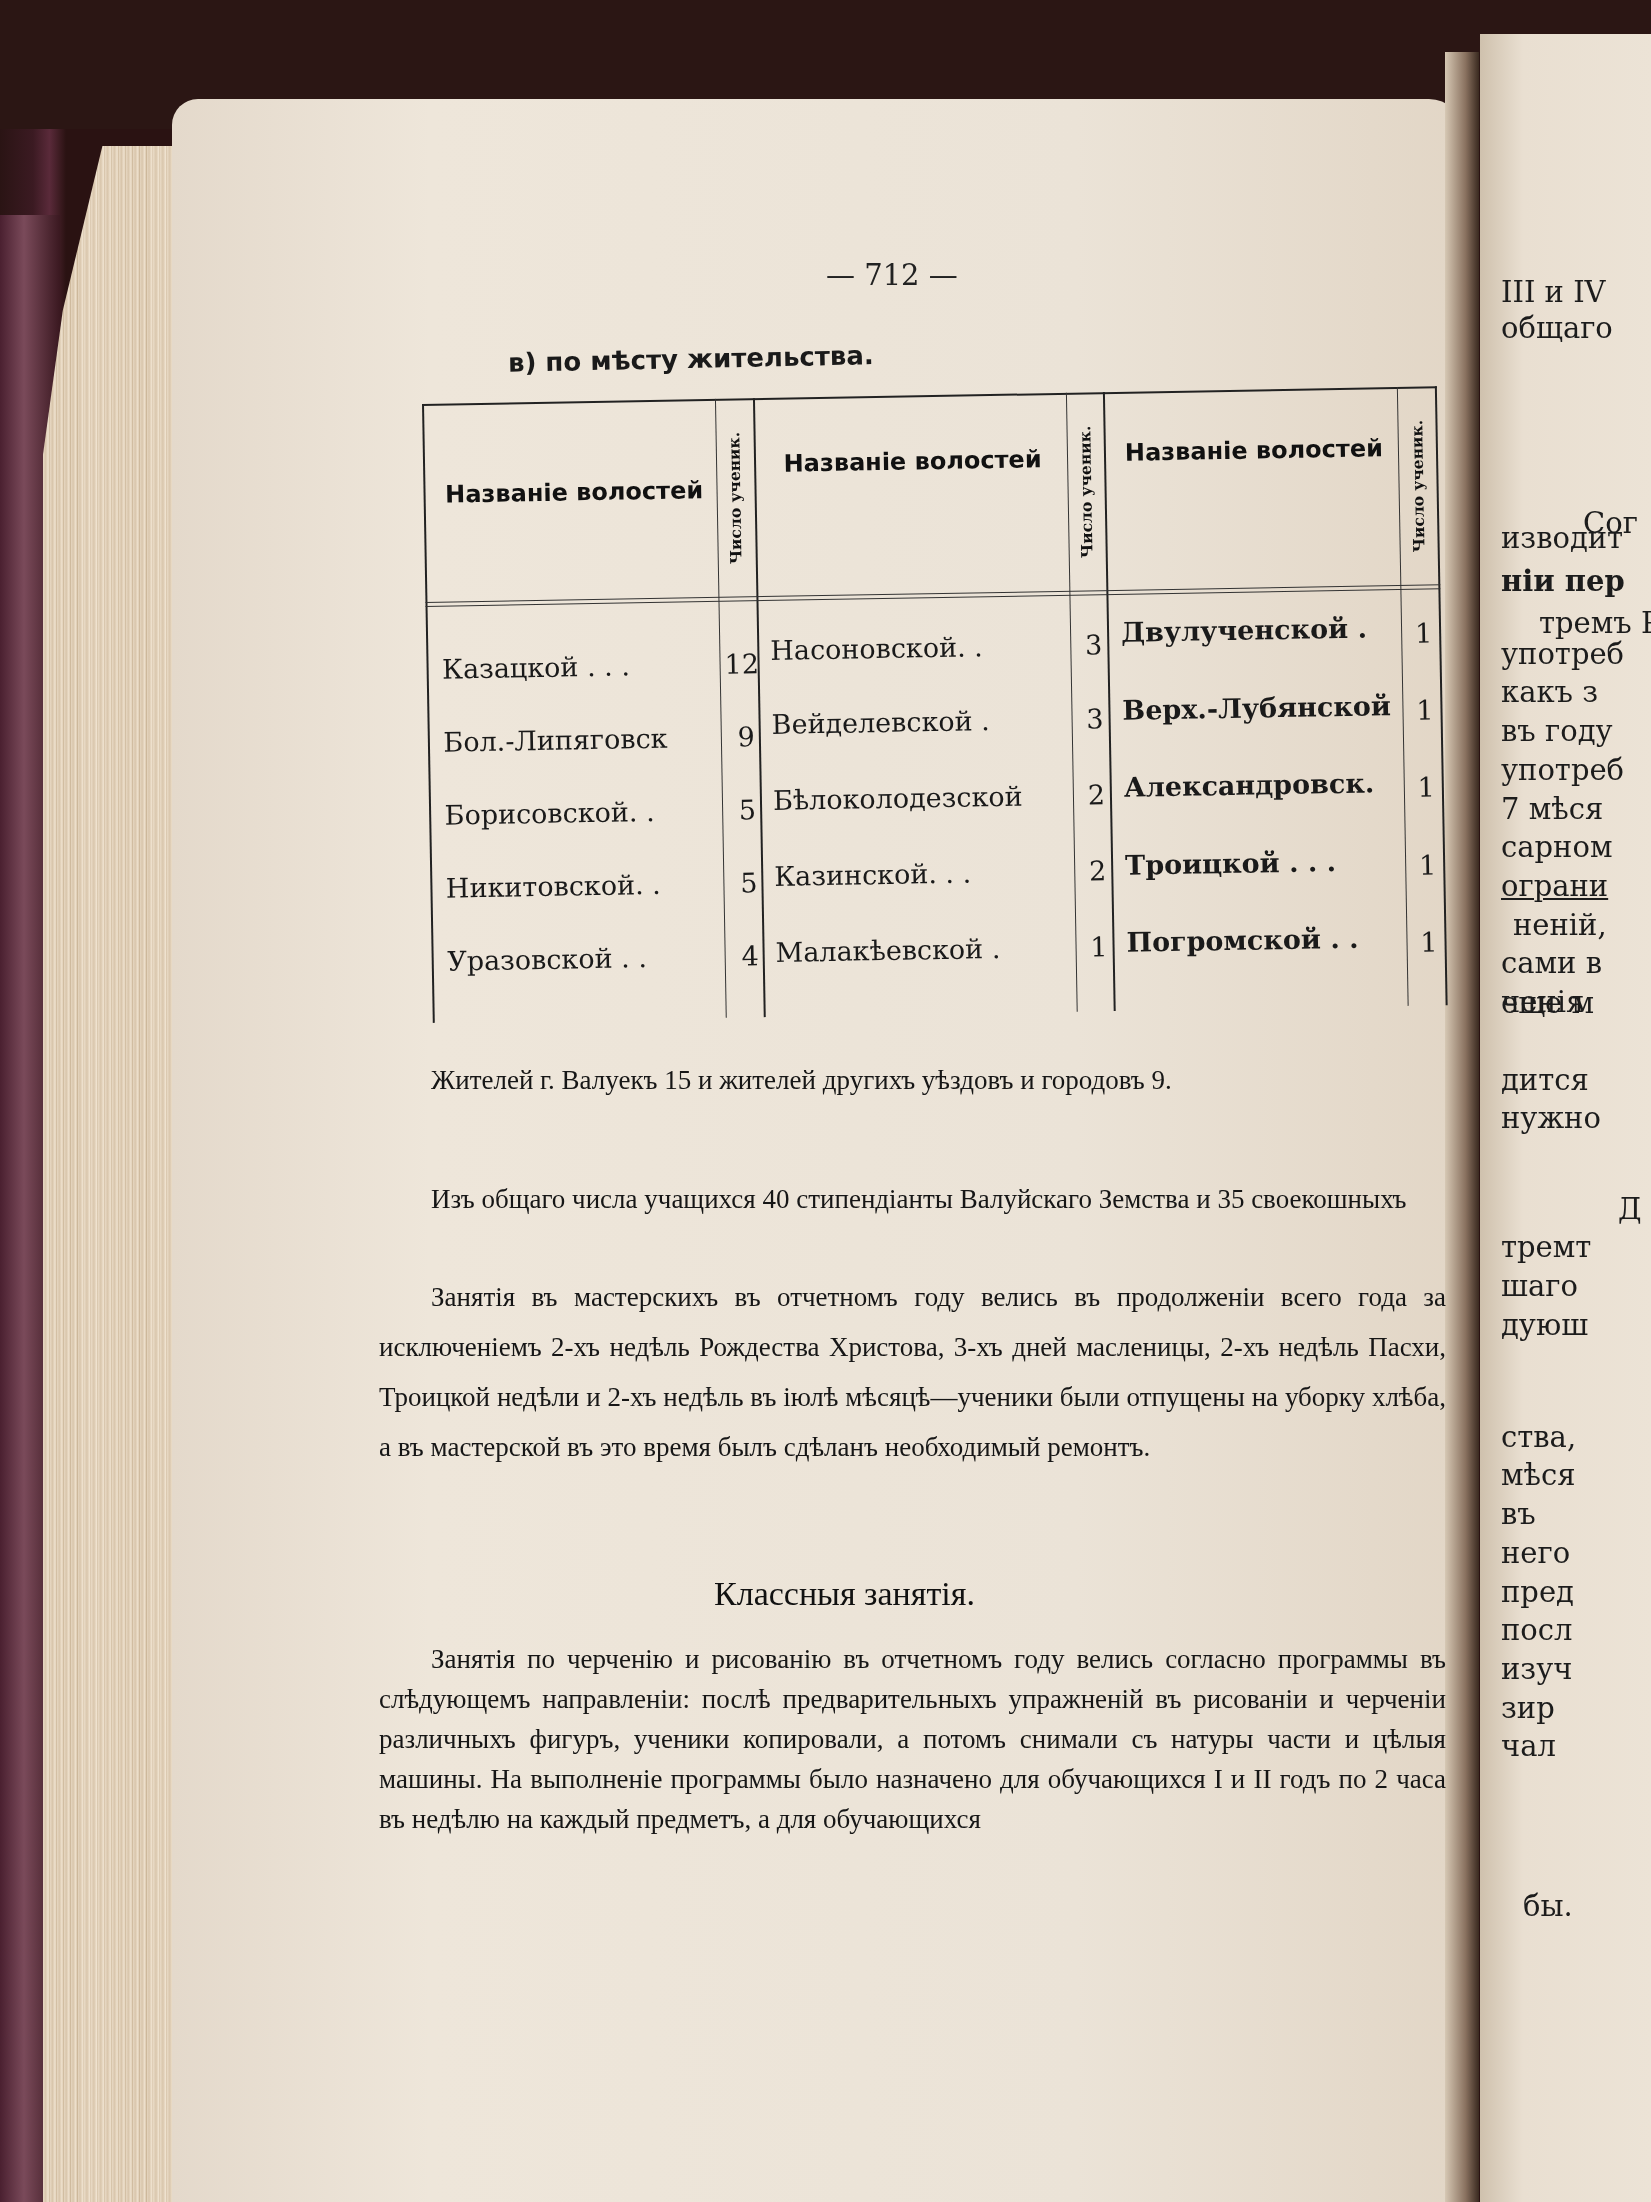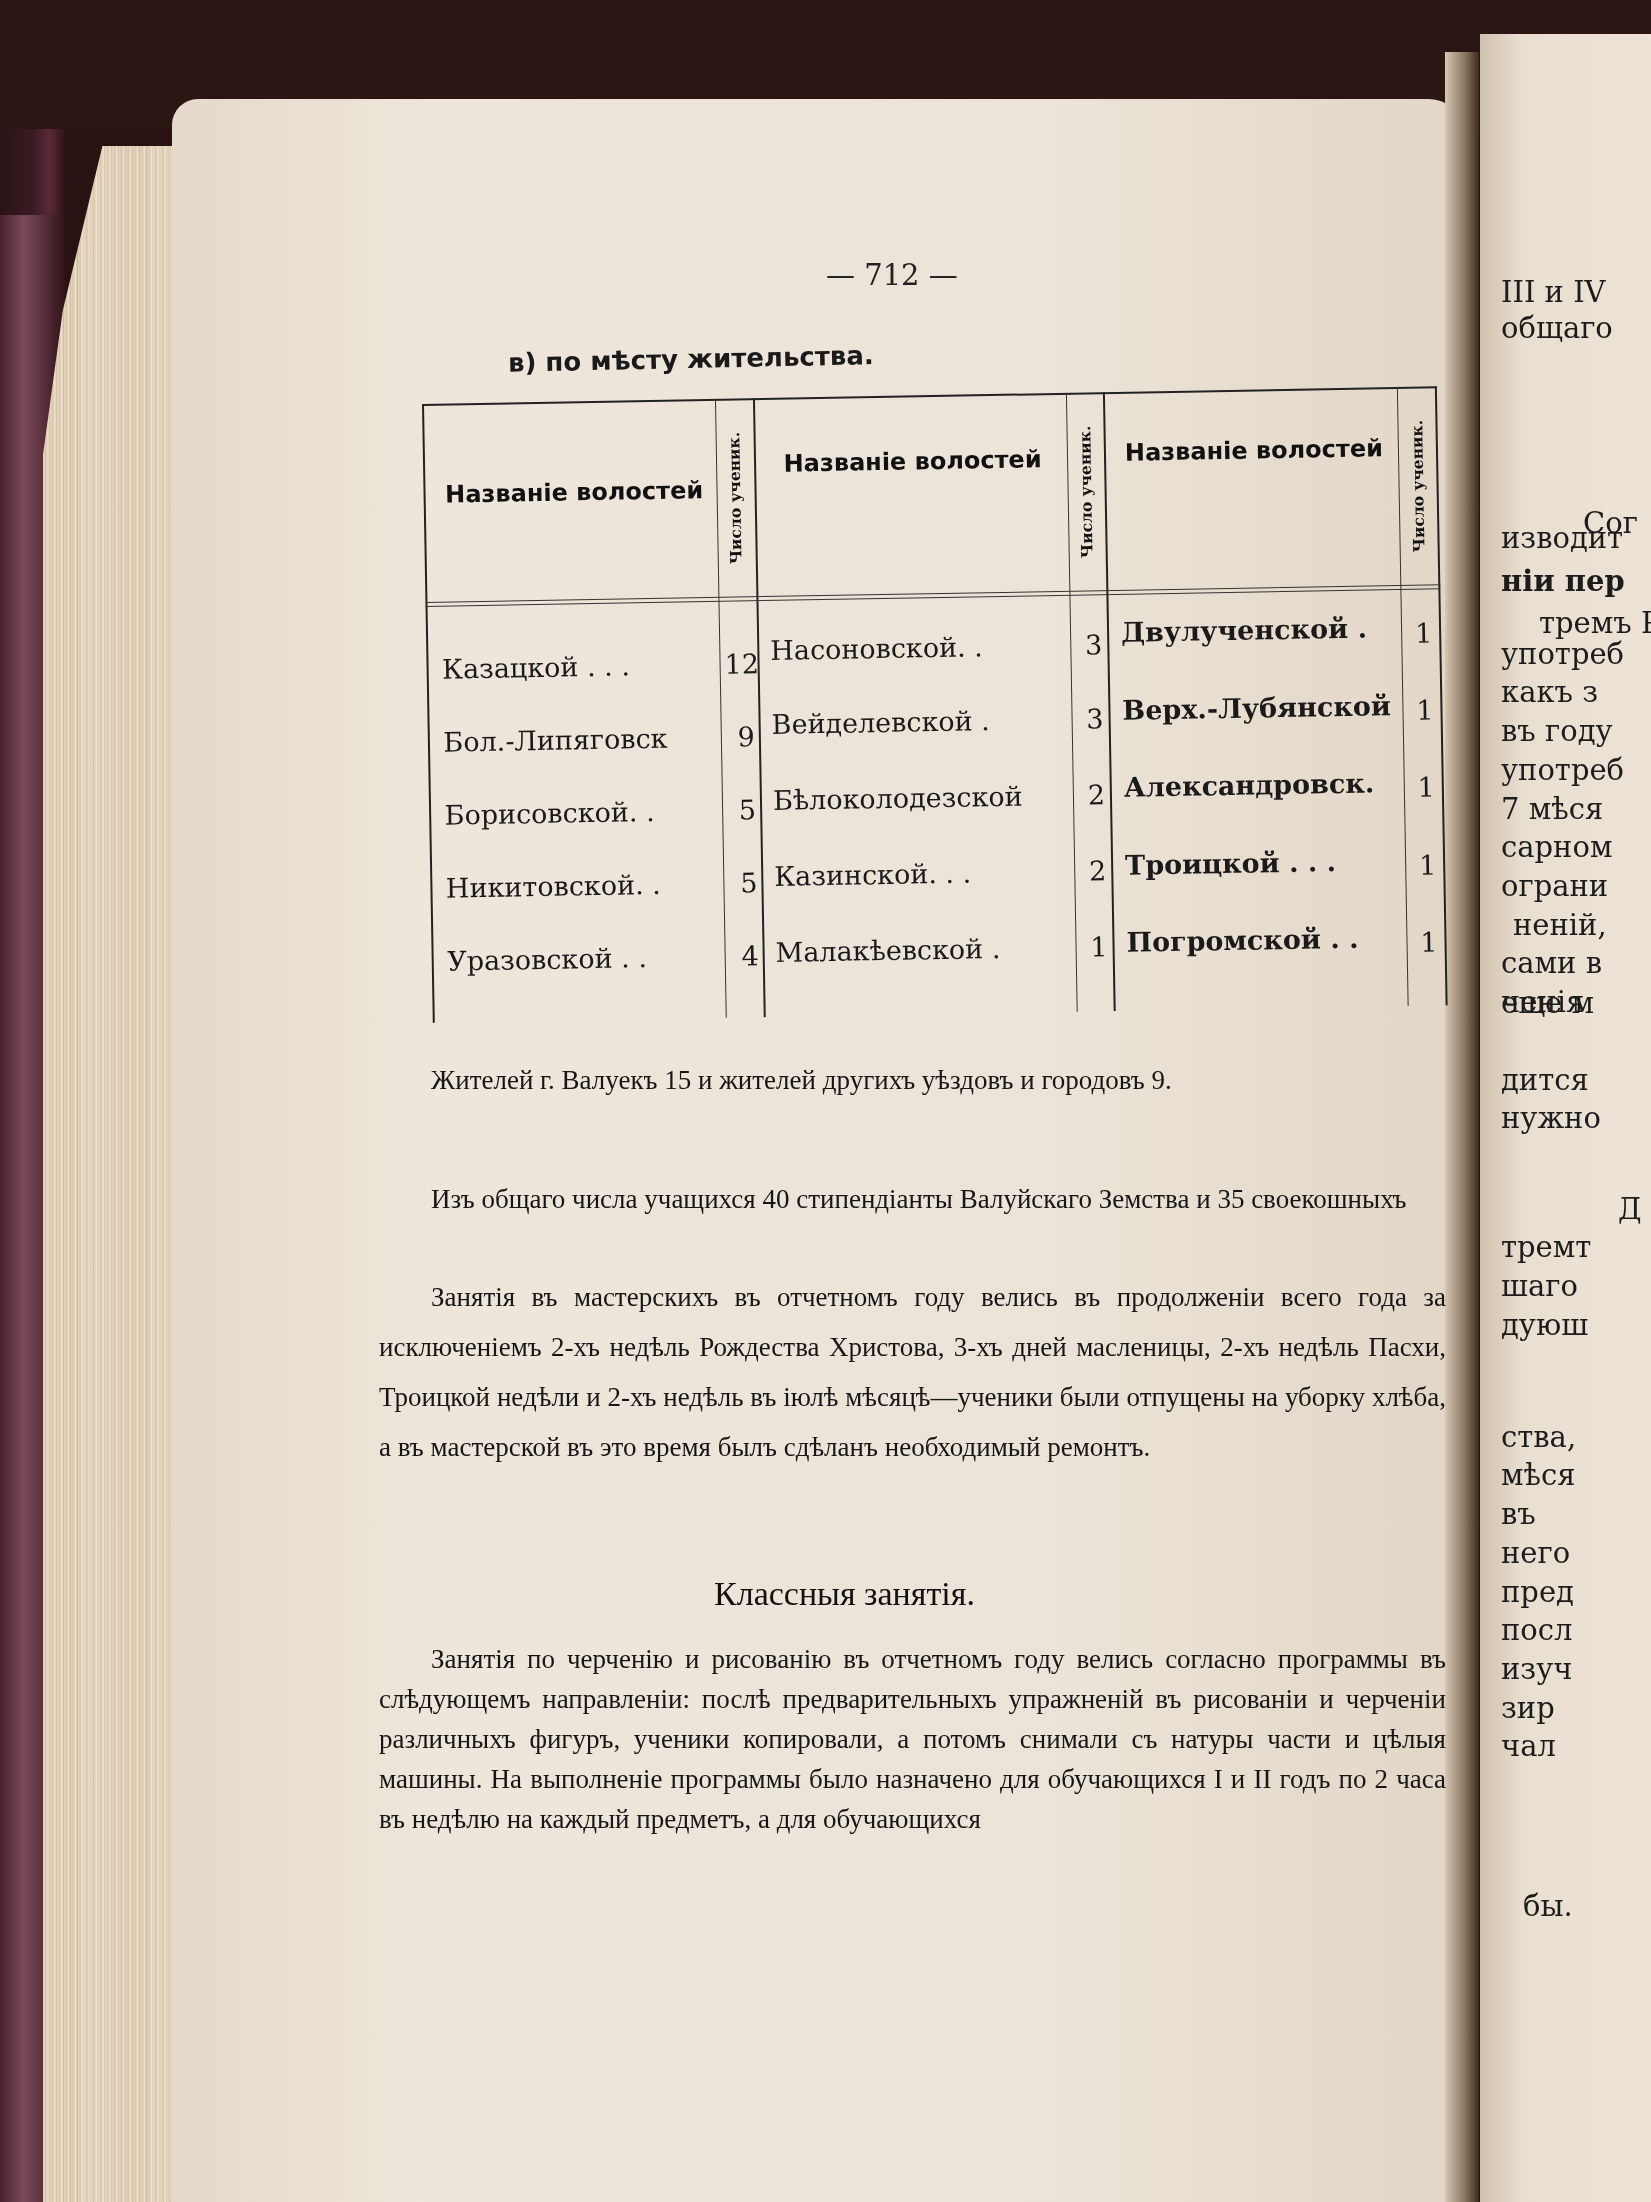--- a/index.html
+++ b/index.html
@@ -170,21 +170,21 @@
 <div class="rp-line" style="top:506px;left:1583px;">Сог</div>
 <div class="rp-line" style="top:521px;">изводит</div>
 <div class="rp-line" style="top:564px;font-weight:bold;">ніи пер</div>
 <div class="rp-line" style="top:606px;margin-left:38px;">тремъ Р</div>
 <div class="rp-line" style="top:637px;">употреб</div>
 <div class="rp-line" style="top:675px;">какъ з</div>
 <div class="rp-line" style="top:714px;">въ году</div>
 <div class="rp-line" style="top:753px;">употреб</div>
 <div class="rp-line" style="top:792px;">7 мѣся</div>
 <div class="rp-line" style="top:830px;">сарном</div>
-<div class="rp-line" style="top:869px;">ограни</div>
+<div class="rp-line" style="top:869px;text-decoration:underline;">ограни</div>
 <div class="rp-line" style="top:908px;margin-left:12px;">неній,</div>
 <div class="rp-line" style="top:946px;">сами в</div>
 <div class="rp-line" style="top:985px;">ченія</div>
 <div class="rp-line" style="top:986px;">еще м</div>
 <div class="rp-line" style="top:1063px;">дится</div>
 <div class="rp-line" style="top:1101px;">нужно</div>
 <div class="rp-line" style="top:1192px;left:1618px;">Д</div>
 <div class="rp-line" style="top:1230px;">тремт</div>
 <div class="rp-line" style="top:1269px;">шаго</div>
 <div class="rp-line" style="top:1308px;">дуюш</div>

